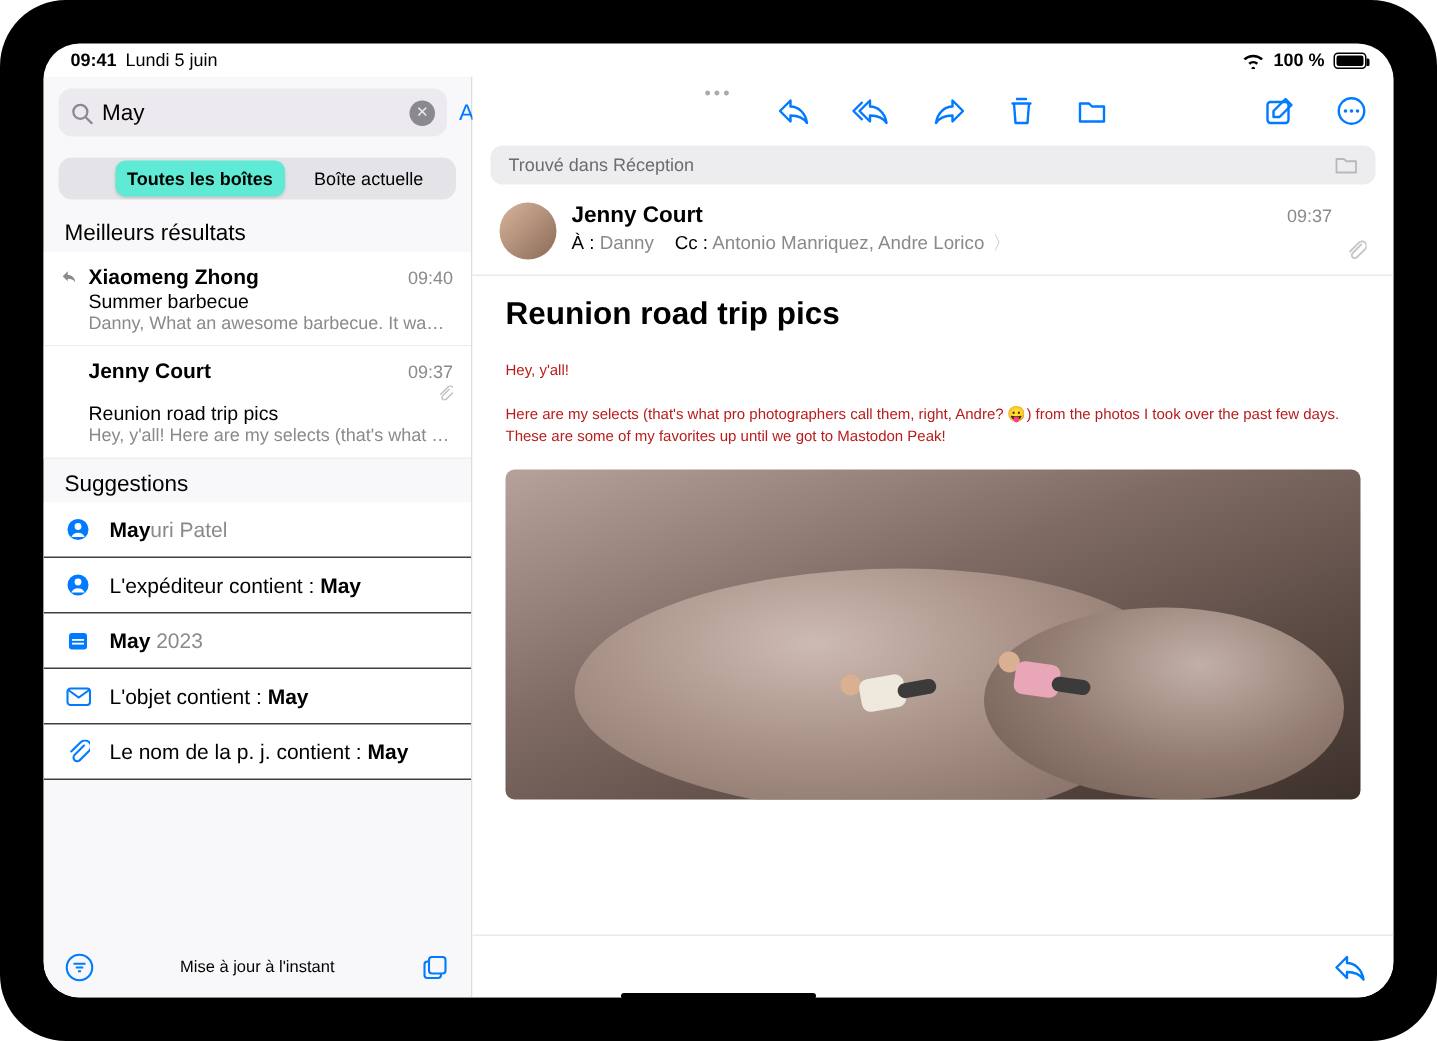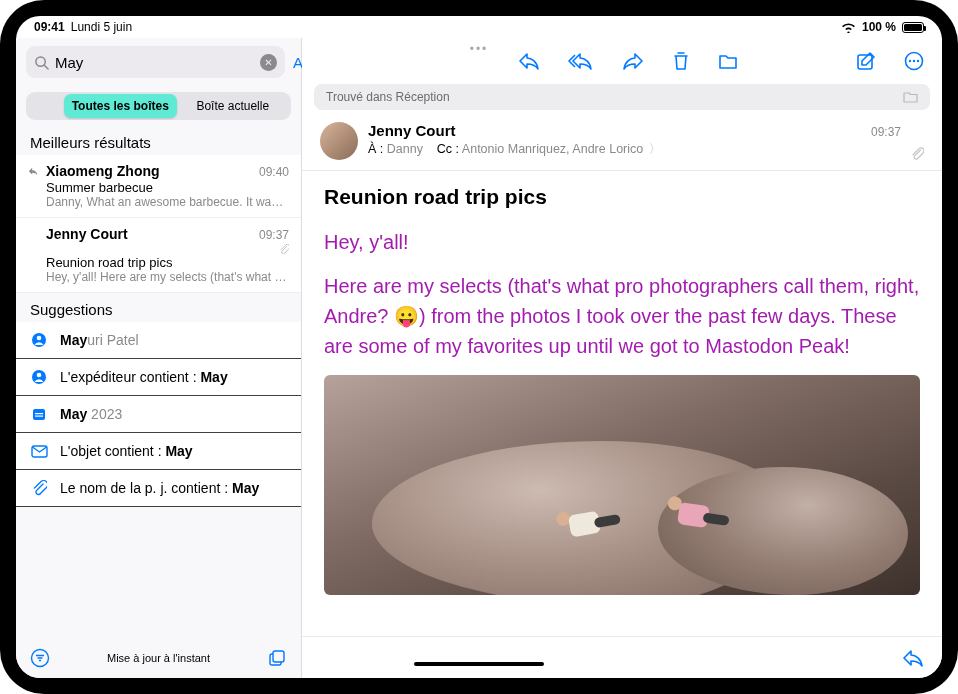--- a/index.html
+++ b/index.html
@@ -1,18 +1,18 @@
 <!DOCTYPE html>
 <html><head>
 <meta charset="utf-8">
 <style>
   * { box-sizing: border-box; margin: 0; padding: 0; font-family: -apple-system, BlinkMacSystemFont, "Segoe UI", Helvetica, Arial, sans-serif; }
   body { background: #fff; display: flex; justify-content: center; align-items: flex-start; }
   .device {
-    width: 958px; height: 694px; background: #000; border-radius: 44px; padding: 16px;
+    width: 958px; height: 694px; background: #000; border-radius: 44px; padding: 29px;
     position: relative;
   }
   .screen {
     width: 100%; height: 100%; background: #fff; border-radius: 24px; overflow: hidden;
     display: flex; flex-direction: column; position: relative;
   }
   .status-bar {
     height: 22px; display: flex; justify-content: space-between; align-items: center;
     padding: 0 18px; font-size: 12px; font-weight: 600; color: #000;
   }
@@ -94,21 +94,21 @@
   .sender-row { display: flex; justify-content: space-between; align-items: baseline; }
   .sender-name { font-weight: 700; font-size: 15px; }
   .msg-time { font-size: 12px; color: #8a8a8e; }
   .recips { font-size: 12.5px; color: #8a8a8e; margin-top: 2px; }
   .recips .lbl { color: #000; }
   .chev { color: #c0c0c4; margin-left: 2px; }
   .msg-clip { color: #c7c7cc; text-align: right; font-size: 12px; margin-top: 2px; }
 
   .msg-body { padding: 14px 22px; overflow: auto; flex: 1; }
   .msg-subject { font-size: 21px; font-weight: 700; margin-bottom: 18px; }
-  .msg-text { font-size: 20px; line-height: 1.5; color: #a21caf; }
+  .msg-text { font-size: 10px; line-height: 1.5; color: #b91c1c; }
   .msg-text p { margin-bottom: 14px; }
 
   .photo {
     width: 100%; height: 220px; border-radius: 6px; overflow: hidden;
     background: linear-gradient(160deg,#b6a29b 0%,#7f6b63 40%,#5c4b45 70%,#3e312c 100%);
     position: relative; margin-top: 10px;
   }
   .rock1 { position: absolute; left: 8%; top: 30%; width: 70%; height: 75%; background: radial-gradient(ellipse at 40% 30%, #cdbab1 0%, #a38c82 50%, #7a655c 100%); border-radius: 55% 45% 40% 60% / 50% 40% 60% 50%; }
   .rock2 { position: absolute; right: 2%; top: 42%; width: 42%; height: 58%; background: radial-gradient(ellipse at 60% 30%, #c2afa5 0%, #937d73 50%, #6b574e 100%); border-radius: 50% 50% 45% 55% / 48% 52% 48% 52%; }
   .person { position: absolute; width: 70px; height: 58px; }

